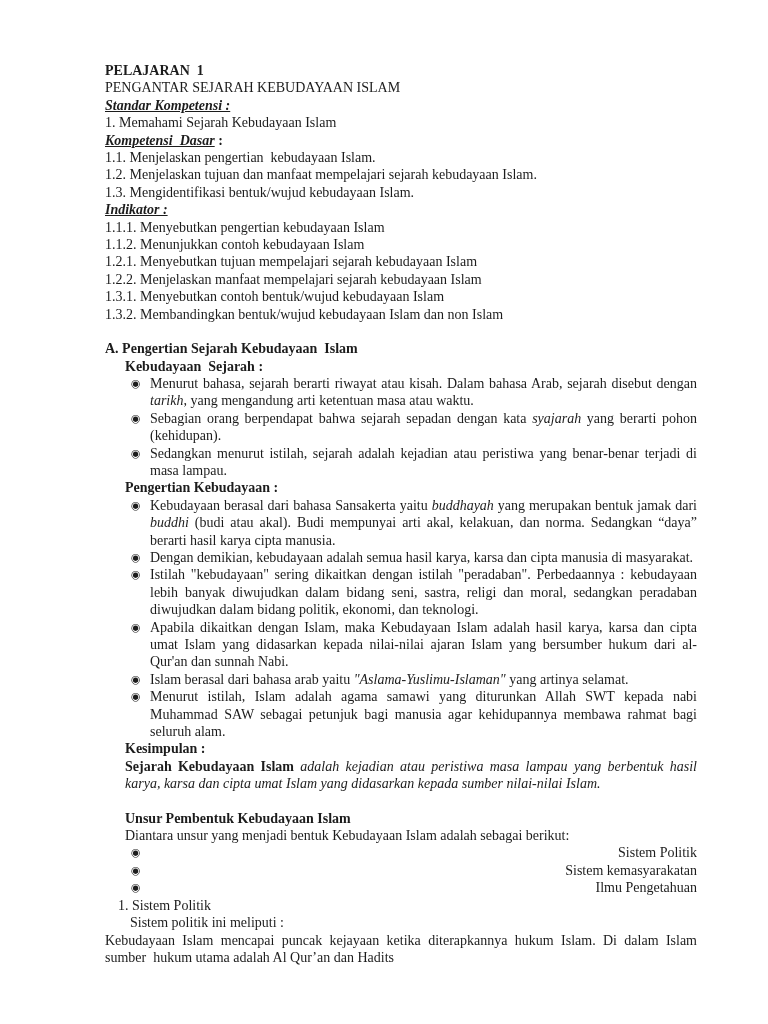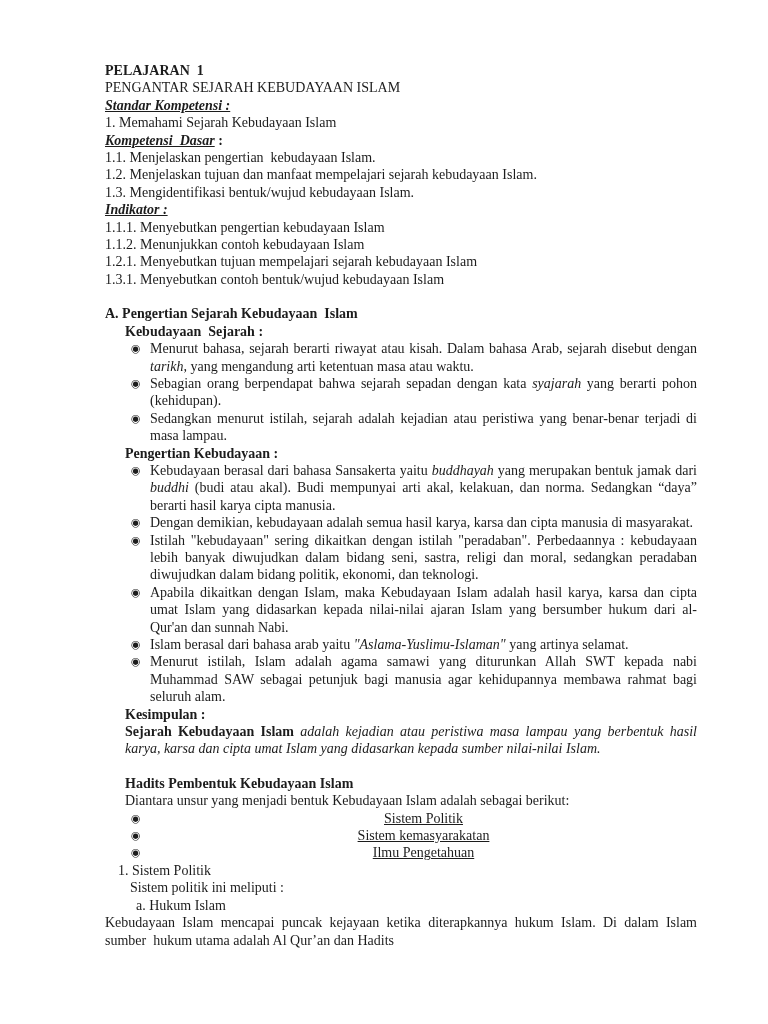--- a/index.html
+++ b/index.html
@@ -11,21 +11,21 @@
   .page{padding:62px 71px 0 105px;}
   p{margin:0;white-space:pre-wrap;}
   .b{font-weight:700;}
   .i{font-style:italic;}
   .biu{font-weight:700;font-style:italic;text-decoration:underline;margin-top:40px;}
   .ind1{margin-left:20px;}
   .just{text-align:justify;}
   .bullet{display:flex;margin-left:26px;}
   .glyph{flex:0 0 19px;font-family:"DejaVu Sans",sans-serif;font-size:11px;line-height:17.4px;color:#1c1c1c;}
   .btext{flex:1;text-align:justify;white-space:pre-wrap;}
-  .btext.nojust{text-align:center;text-decoration:underline;}
+  .btext.nojust{text-align:right;}
   .gap{height:17px;}
   .num{margin-left:13px;}
   .numintro{margin-left:25px;}
   .suba{margin-left:31px;}
   .subabody{text-align:justify;}
 </style>
 </head>
 <body>
 
 <div class="page">
@@ -38,21 +38,23 @@
 
   <p><span class="biu">Kompetensi  Dasar</span><span class="b"> :</span></p>
   <p>1.1. Menjelaskan pengertian  kebudayaan Islam.</p>
   <p>1.2. Menjelaskan tujuan dan manfaat mempelajari sejarah kebudayaan Islam.</p>
   <p>1.3. Mengidentifikasi bentuk/wujud kebudayaan Islam.</p>
 
   <p><span class="biu">Indikator :</span></p>
   <p>1.1.1. Menyebutkan pengertian kebudayaan Islam</p>
   <p>1.1.2. Menunjukkan contoh kebudayaan Islam</p>
   <p>1.2.1. Menyebutkan tujuan mempelajari sejarah kebudayaan Islam</p>
+  <p>1.2.2. Menjelaskan manfaat mempelajari sejarah kebudayaan Islam</p>
   <p>1.3.1. Menyebutkan contoh bentuk/wujud kebudayaan Islam</p>
+  <p>1.3.2. Membandingkan bentuk/wujud kebudayaan Islam dan non Islam</p>
 
   <div class="gap"></div>
 
   <p class="b">A. Pengertian Sejarah Kebudayaan  Islam</p>
 
   <p class="b ind1">Kebudayaan  Sejarah :</p>
 
   <div class="bullet">
     <span class="glyph">◉</span>
     <span class="btext"><span>Menurut bahasa, sejarah berarti riwayat atau kisah. Dalam bahasa Arab, sejarah disebut dengan </span><span class="i">tarikh</span><span>, yang mengandung arti ketentuan masa atau waktu.</span></span>
@@ -93,34 +95,33 @@
   <div class="bullet">
     <span class="glyph">◉</span>
     <span class="btext">Menurut istilah, Islam adalah agama samawi yang diturunkan Allah SWT kepada nabi Muhammad SAW sebagai petunjuk bagi manusia agar kehidupannya membawa rahmat bagi seluruh alam.</span>
   </div>
 
   <p class="b ind1">Kesimpulan :</p>
   <p class="ind1 just"><span class="b">Sejarah Kebudayaan Islam</span><span class="i"> adalah kejadian atau peristiwa masa lampau yang berbentuk hasil karya, karsa dan cipta umat Islam yang didasarkan kepada sumber nilai-nilai Islam.</span></p>
 
   <div class="gap"></div>
 
-  <p class="b ind1">Hadits Pembentuk Kebudayaan Islam</p>
+  <p class="b ind1">Unsur Pembentuk Kebudayaan Islam</p>
   <p class="ind1">Diantara unsur yang menjadi bentuk Kebudayaan Islam adalah sebagai berikut:</p>
 
   <div class="bullet">
     <span class="glyph">◉</span>
     <span class="btext nojust">Sistem Politik</span>
   </div>
   <div class="bullet">
     <span class="glyph">◉</span>
     <span class="btext nojust">Sistem kemasyarakatan</span>
   </div>
   <div class="bullet">
     <span class="glyph">◉</span>
     <span class="btext nojust">Ilmu Pengetahuan</span>
   </div>
 
   <p class="num">1. Sistem Politik</p>
   <p class="numintro">Sistem politik ini meliputi :</p>
-  <p class="suba">a. Hukum Islam</p>
   <p class="subabody">Kebudayaan Islam mencapai puncak kejayaan ketika diterapkannya hukum Islam. Di dalam Islam sumber  hukum utama adalah Al Qur’an dan Hadits</p>
 
 </div>
 
 </body></html>

